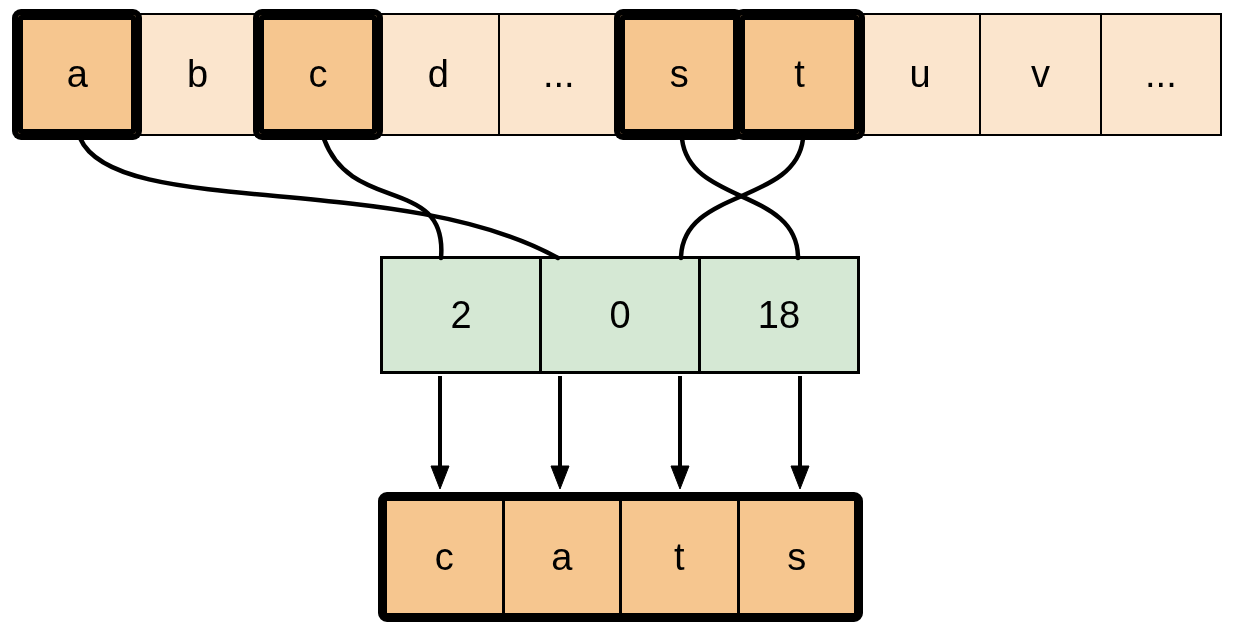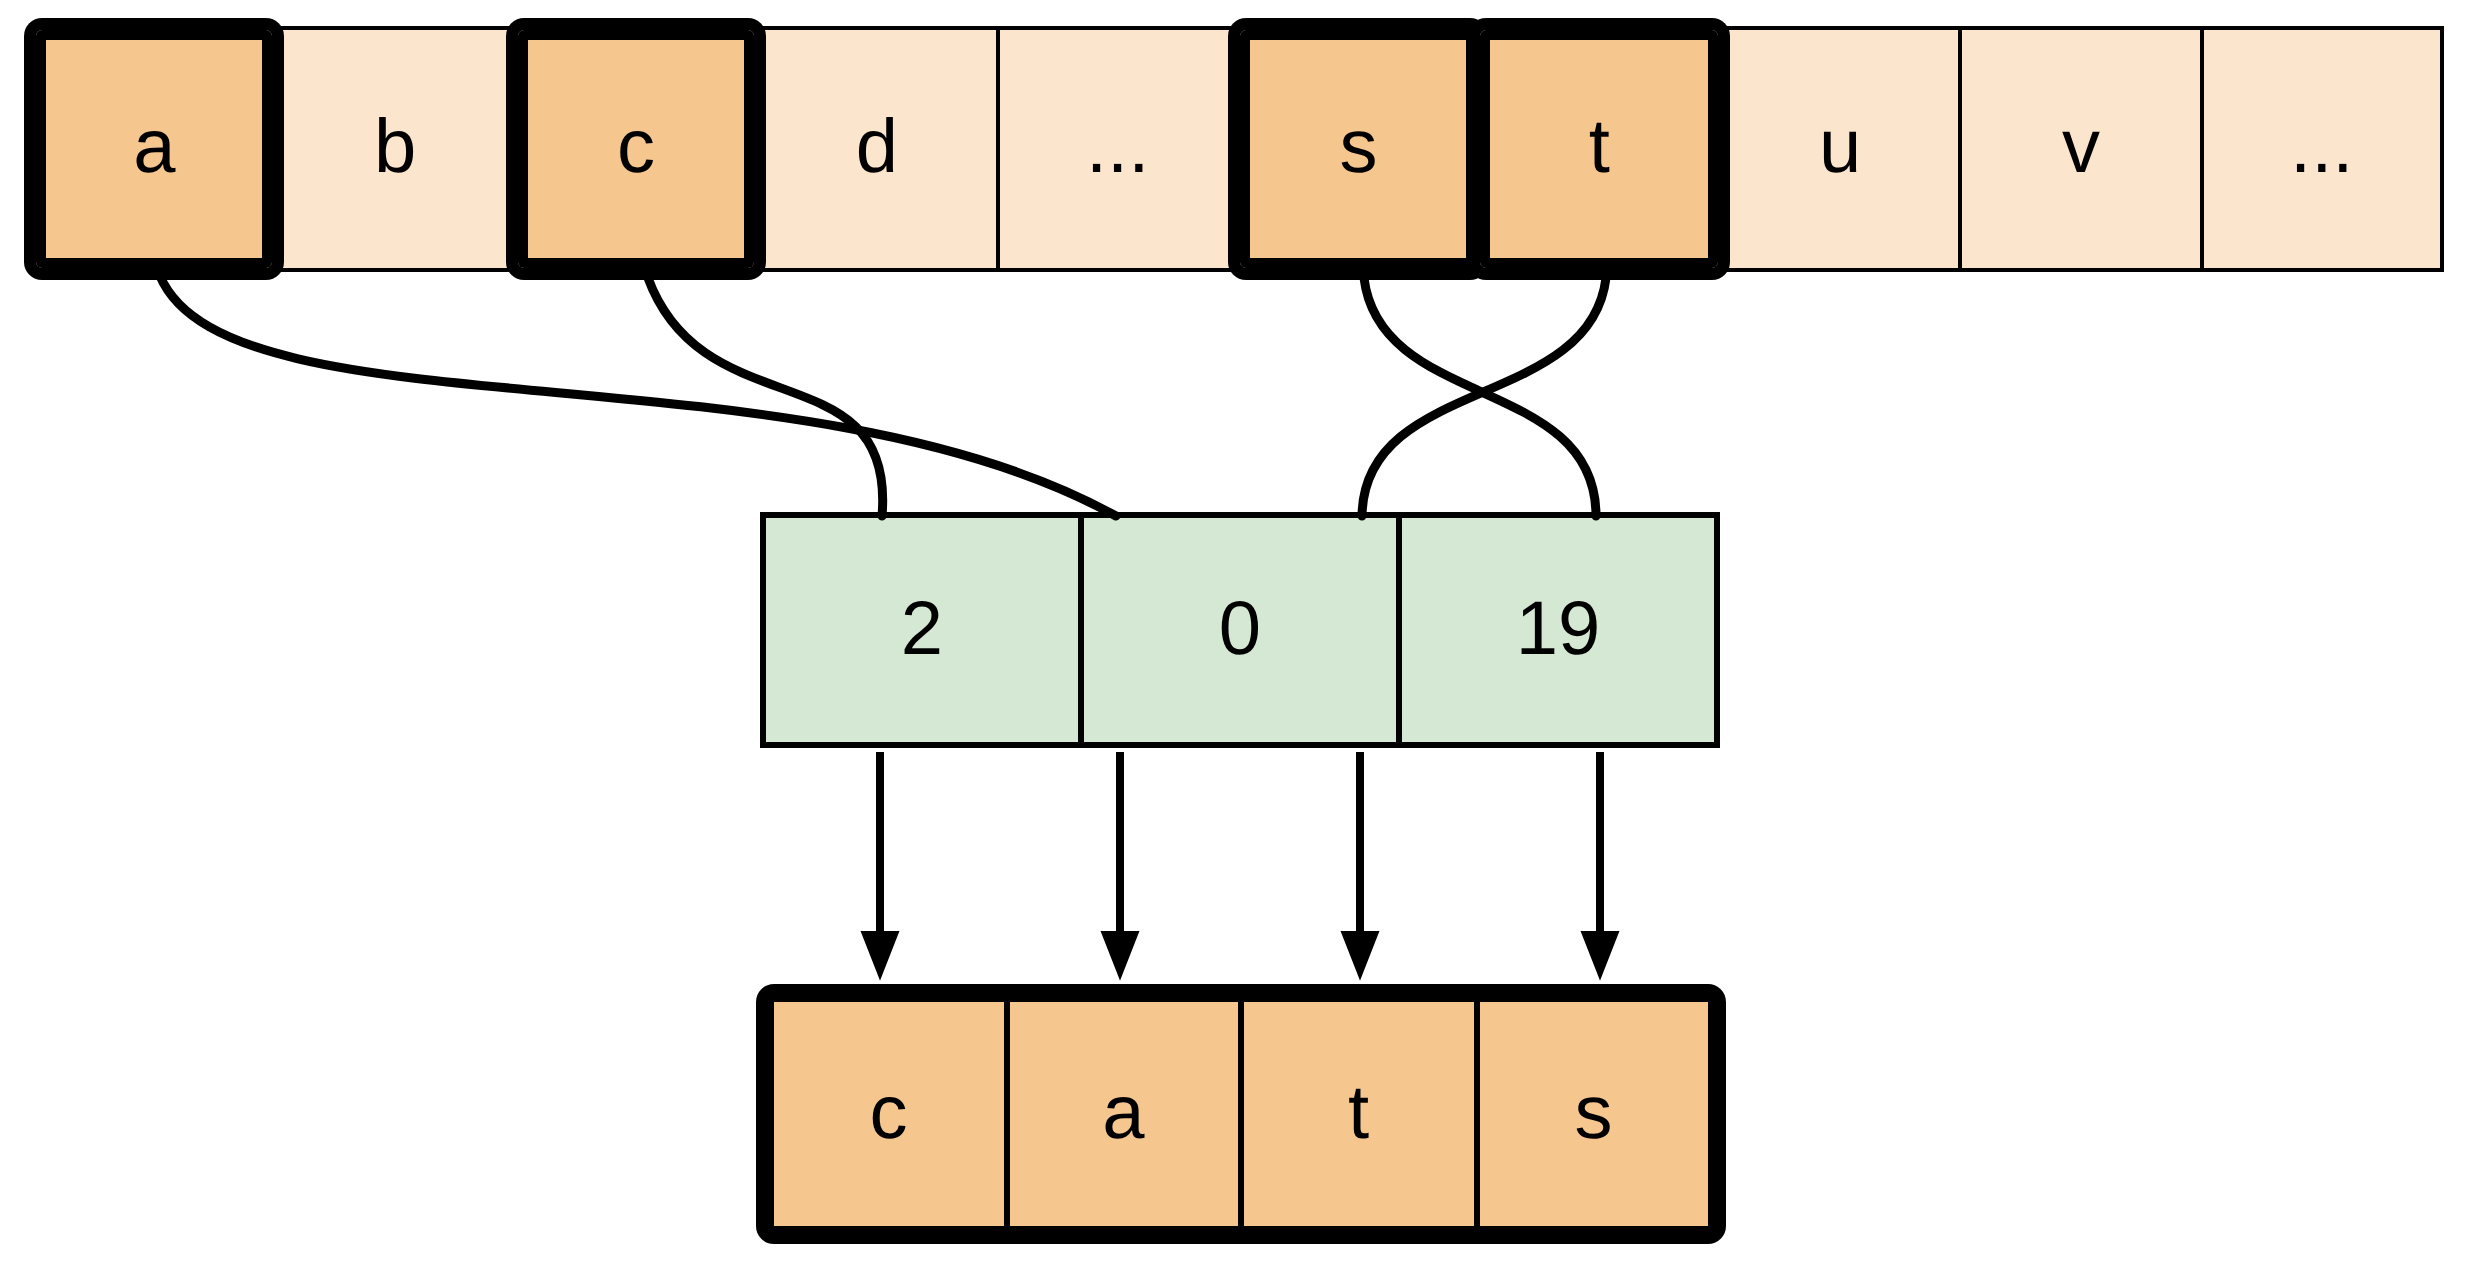--- a/index.html
+++ b/index.html
@@ -104,21 +104,21 @@
   </div>
 
   <div class="row index-row">
     <div class="cell index-cell">
       <span>2</span>
     </div>
     <div class="cell index-cell">
       <span>0</span>
     </div>
     <div class="cell index-cell">
-      <span>19</span>
+      <span>18</span>
     </div>
   </div>
 
   <div class="output-box">
     <div class="cell output-cell">
       <span>c</span>
     </div>
     <div class="cell output-cell">
       <span>a</span>
     </div>

